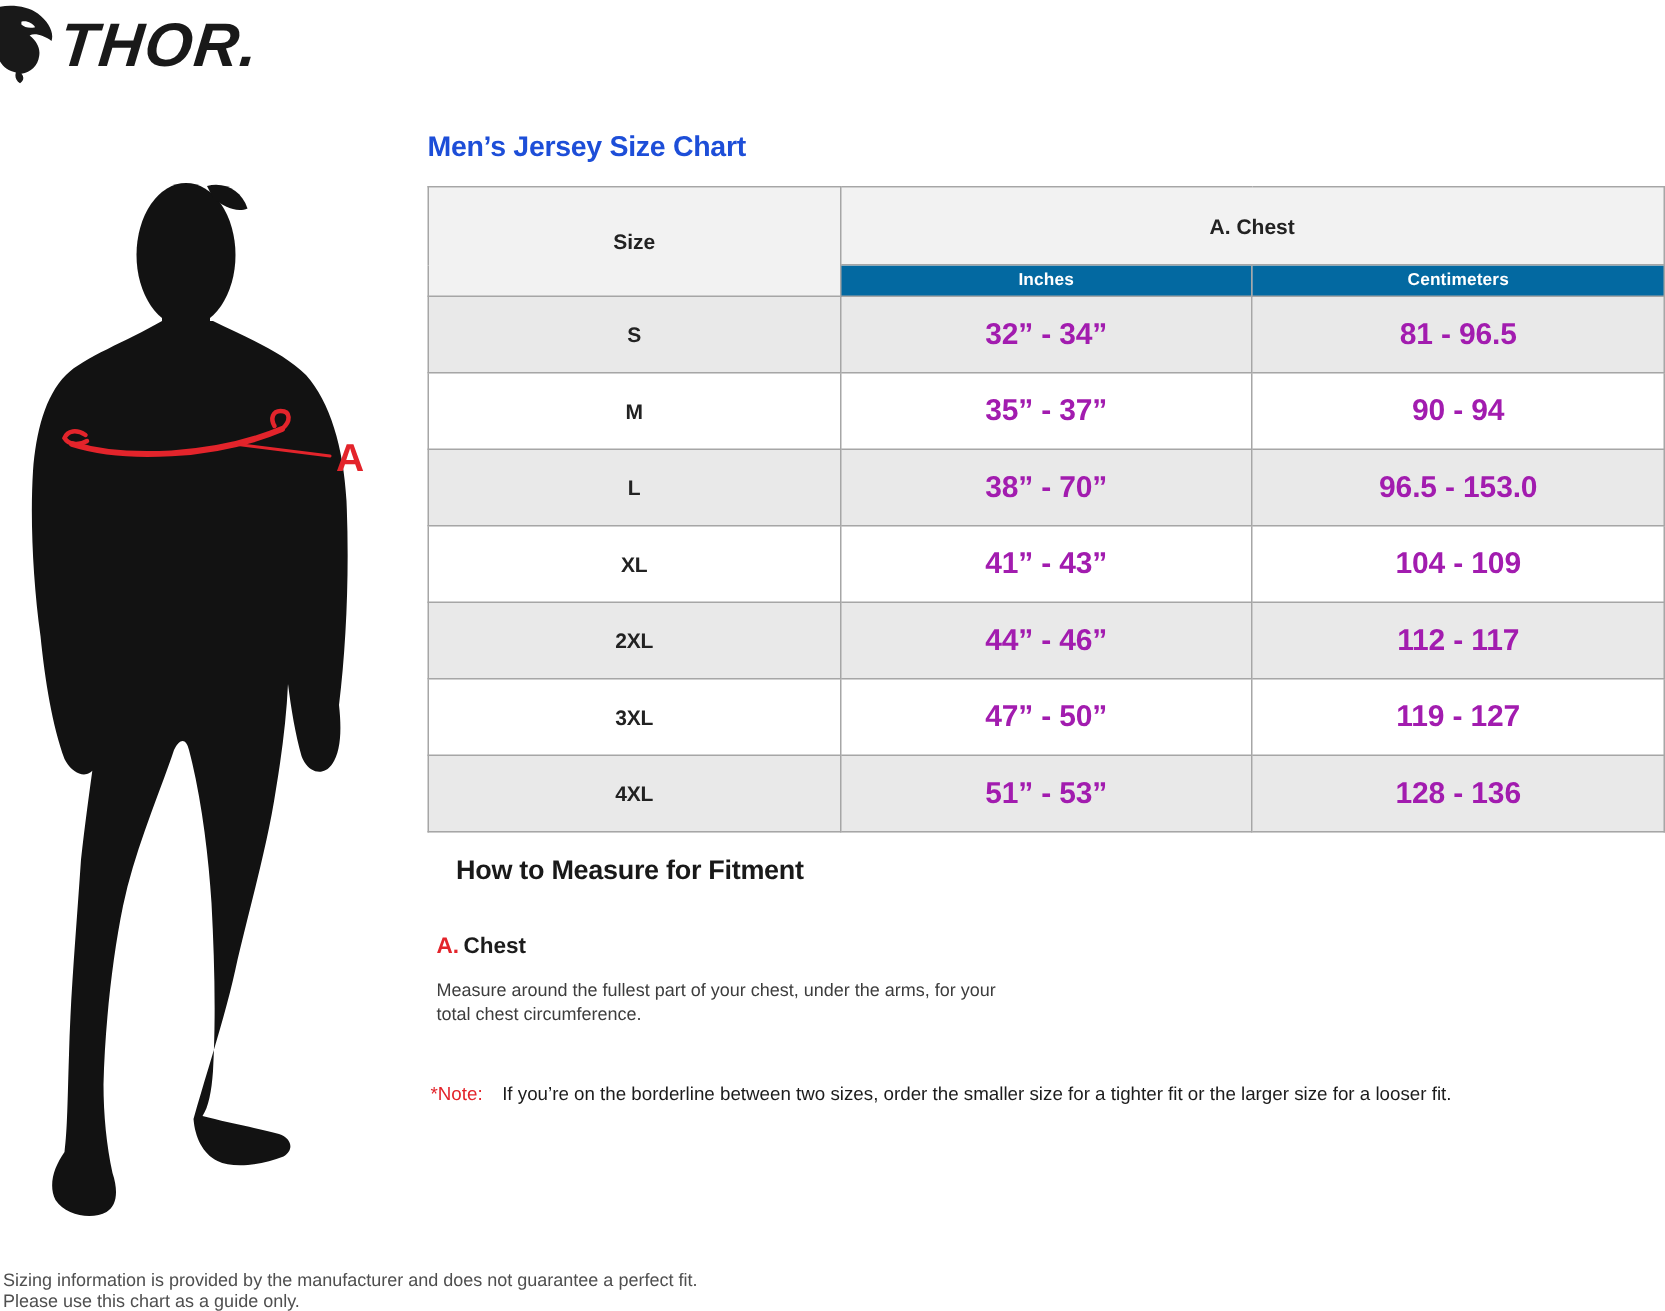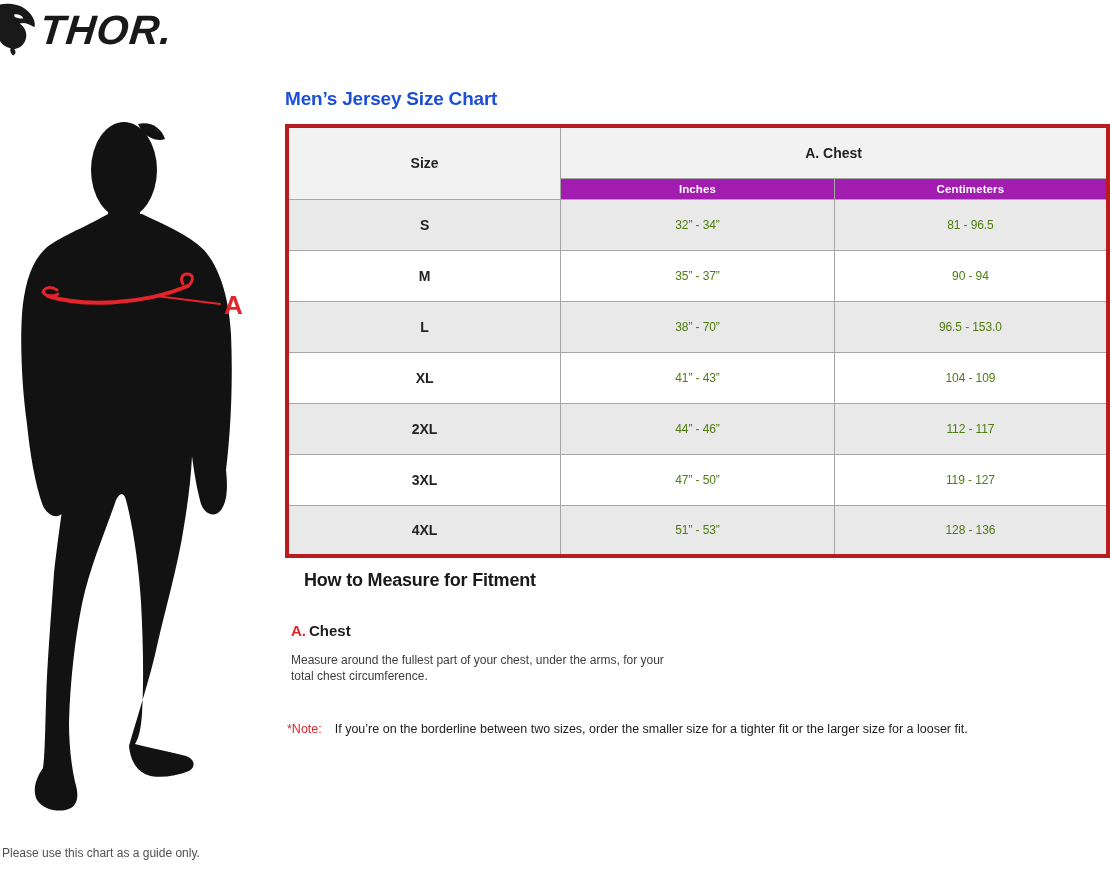--- a/index.html
+++ b/index.html
@@ -42,45 +42,45 @@
     color: #1d4ed8;
   }
 
   .size-table-wrap {
     position: absolute; left: 285px; top: 124px; width: 825px;
   }
   table.size-table {
     width: 100%;
     border-collapse: collapse;
     table-layout: fixed;
-    border: 4px solid #b91c1c;
+    border: 1px solid #b91c1c;
   }
   table.size-table th, table.size-table td {
     border: 1px solid #a6a6a6;
     text-align: center;
     vertical-align: middle;
   }
   th.col-size {
     width: 33.33%;
     background: #f2f2f2;
     font-size: 14px; font-weight: 700; color: #222;
   }
   th.col-chest {
     height: 52px;
     background: #f2f2f2;
     font-size: 14px; font-weight: 700; color: #222;
   }
   th.sub-col {
     height: 21px;
-    background: #a21caf;
+    background: #0369a1;
     color: #ffffff;
     font-size: 11.5px; font-weight: 700;
     letter-spacing: 0.1px;
   }
-  tr.data-row td { height: 51px; font-size: 12px; color: #4d7c0f; letter-spacing: -0.1px; }
+  tr.data-row td { height: 51px; font-size: 20px; color: #a21caf; letter-spacing: -0.1px; font-weight: bold; }
   tr.data-row td.size-cell { font-weight: 700; font-size: 14px; color: #222; }
   tr.data-row.odd  td { background: #e9e9e9; }
   tr.data-row.even td { background: #ffffff; }
 
   .section-title {
     position: absolute; left: 285px; top: 570px;
     font-size: 18px; font-weight: 800; letter-spacing: -0.2px;
     color: #191919;
     margin-left: 19px;
   }
@@ -232,14 +232,15 @@
     <span class="item-letter">A.</span><span>Chest</span>
   </div>
   <div class="item-desc">Measure around the fullest part of your chest, under the arms, for your total chest circumference.</div>
 </div>
 
 <div class="note-line">
   <span class="note-label">*Note:</span><span class="note-text">If you’re on the borderline between two sizes, order the smaller size for a tighter fit or the larger size for a looser fit.</span>
 </div>
 
 <div class="footer">
+  <div>Sizing information is provided by the manufacturer and does not guarantee a perfect fit.</div>
   <div>Please use this chart as a guide only.</div>
 </div>
 
 </body></html>

